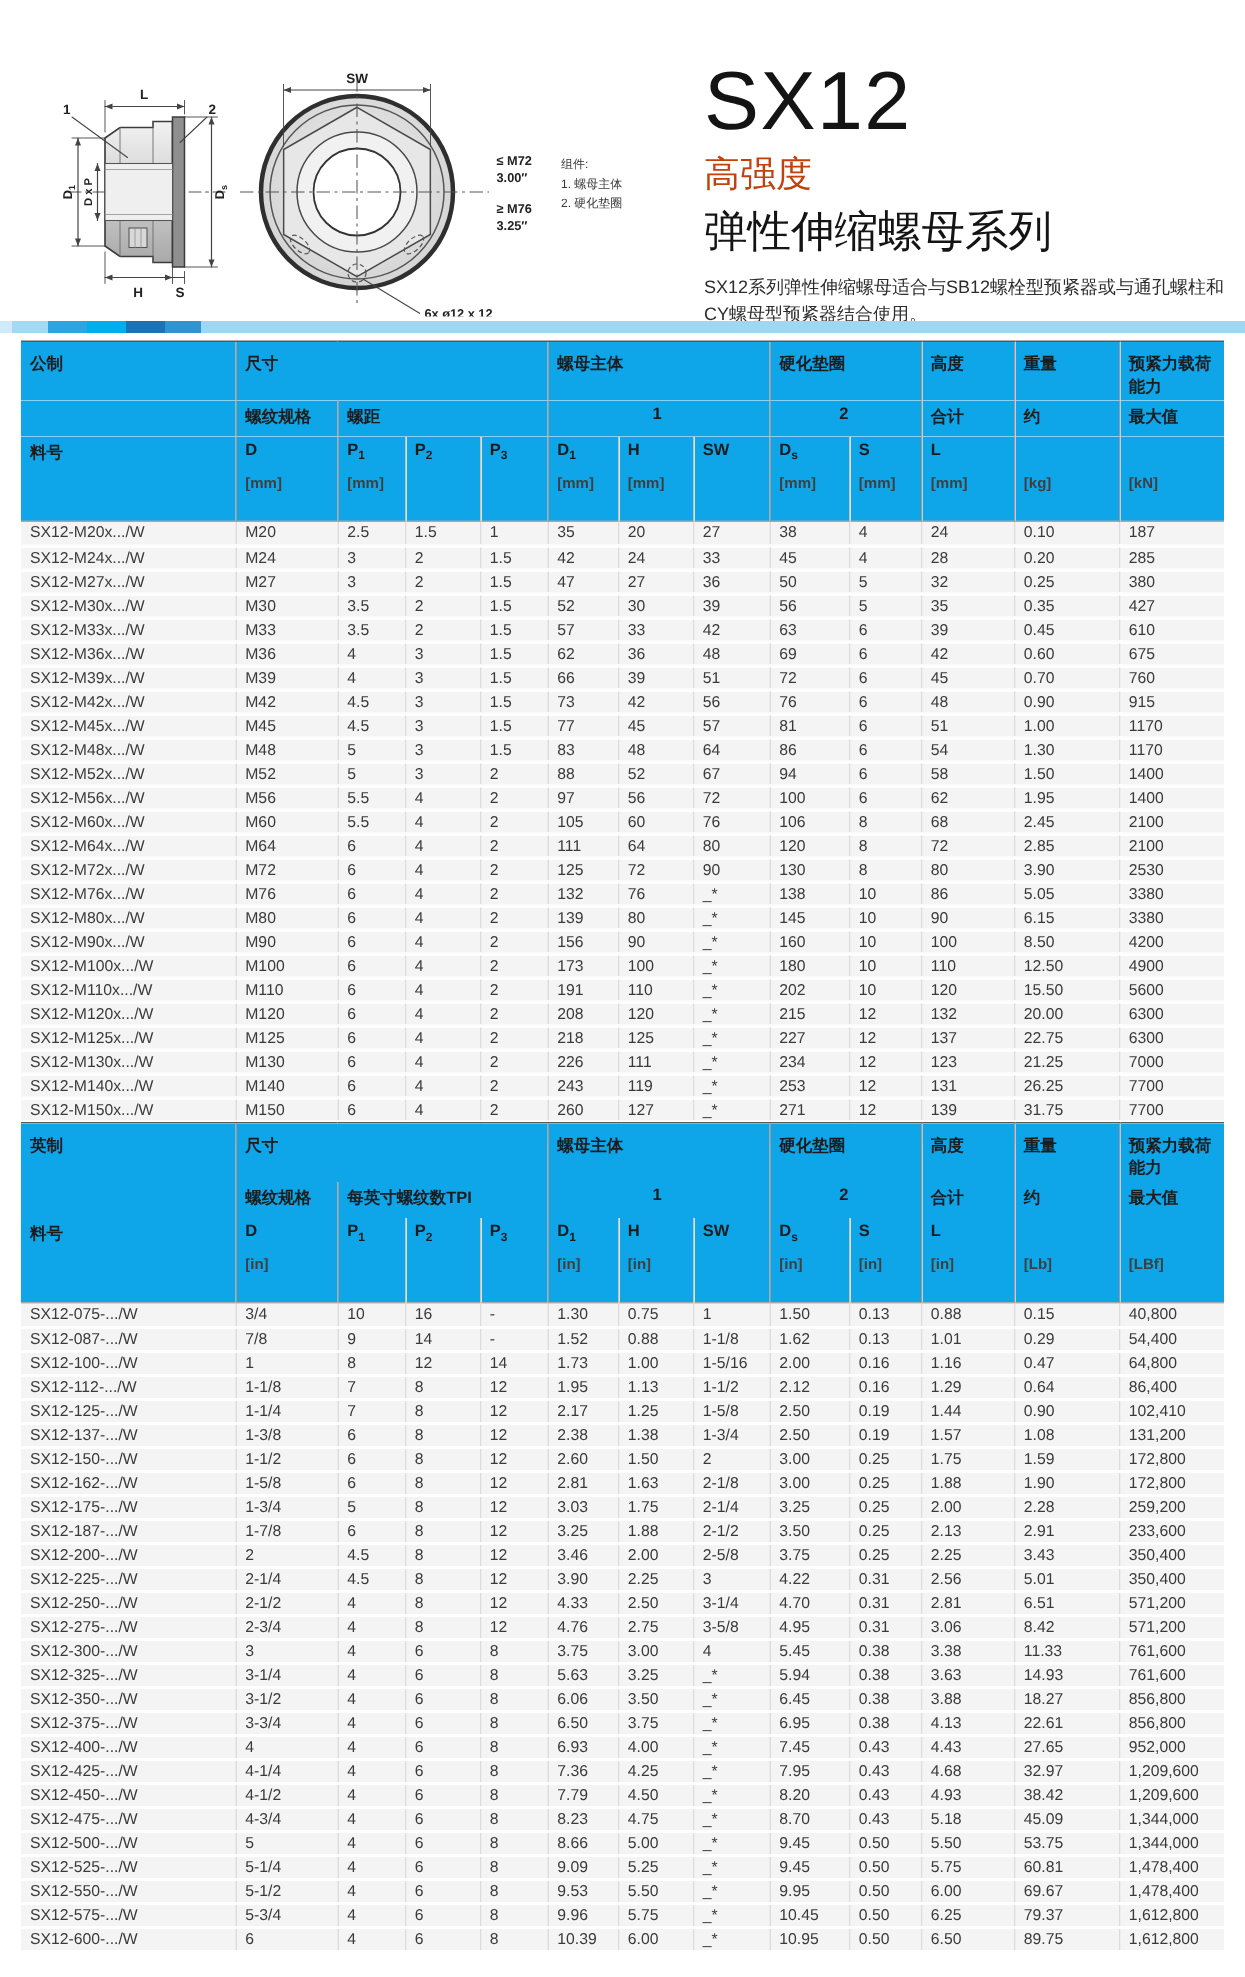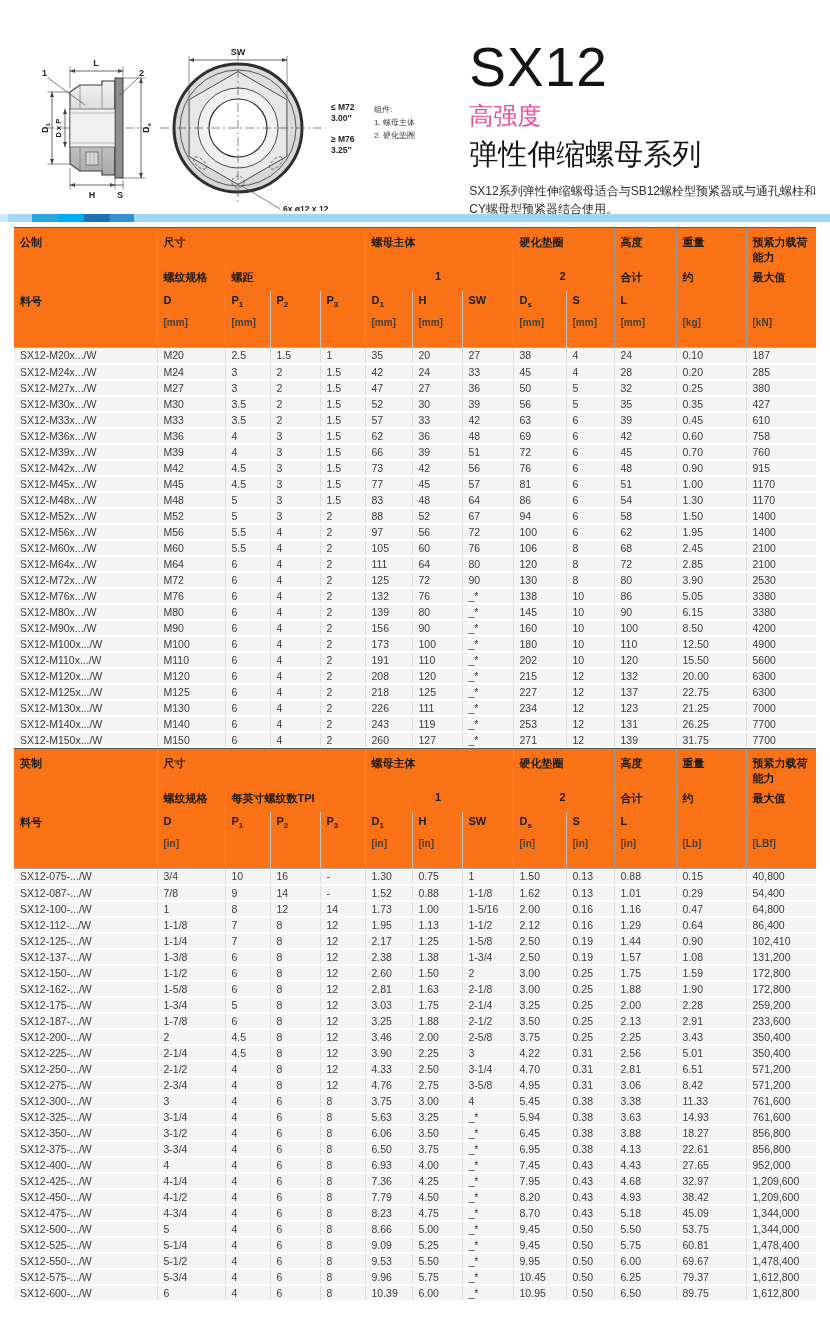--- a/index.html
+++ b/index.html
@@ -4,38 +4,38 @@
 <style>
   *{margin:0;padding:0;box-sizing:border-box}
   html,body{background:#fff}
   body{width:830px;height:1318px;position:relative;overflow:hidden;
        font-family:"Liberation Sans","DejaVu Sans",sans-serif;color:#222}
   .page{position:absolute;inset:0;background:#fff}
 
   
   .titleblock{position:absolute;right:14px;top:40px;text-align:left}
   .t-main{font-size:55px;line-height:1.0;font-weight:400;letter-spacing:1px;color:#141414}
-  .t-sub1{font-size:24px;margin-top:5px;font-weight:400;color:#ec4899}
+  .t-sub1{font-size:24px;margin-top:5px;font-weight:400;color:#c2410c}
   .t-sub2{font-size:29px;margin-top:3px;font-weight:400;color:#141414}
   .t-desc{font-size:12px;color:#2d2d2d;margin-top:7px;line-height:1.5}
 
   
   .drawing{position:absolute;left:6px;top:6px}
   .drawing text{font-family:"Liberation Sans","DejaVu Sans",sans-serif}
 
   
   .bar{position:absolute;top:214px;left:0;width:830px;height:8px;display:flex}
   .bar div{height:100%}
   .bar .rest{flex:1}
 
   
   table{border-collapse:collapse;table-layout:fixed;width:802px;position:absolute;left:14px}
   #tbl-metric{top:227px}
   #tbl-imperial{top:748px}
-  thead th{background:#f97316;text-align:left;font-size:11px;font-weight:700;
+  thead th{background:#0ea5e9;text-align:left;font-size:11px;font-weight:700;
            vertical-align:top;padding:3px 2px 2px 6px;color:#1c1c1c;overflow:hidden}
   thead tr:nth-child(1) th{border-top:1px solid #5a5a5a;padding-top:7px;height:37px}
   thead tr:nth-child(2) th{height:24px}
   thead tr:nth-child(3) th{height:30px;padding-bottom:19px}
   th .unit{font-weight:700;color:#3f3f3f;font-size:10px;margin-top:11px}
   th.gb{border-left:1px solid #9a9a9a}
   th.sb{border-left:1px solid #c2c2c2}
   th.ctr{text-align:center;padding-left:0}
   sub{font-size:8px;line-height:0}
   tbody td{font-size:10.5px;color:#3a3a3a;padding:1px 2px 0 6px;background:#f4f4f4;
@@ -372,21 +372,21 @@
           <td>4</td>
           <td>3</td>
           <td>1.5</td>
           <td>62</td>
           <td>36</td>
           <td>48</td>
           <td>69</td>
           <td>6</td>
           <td>42</td>
           <td>0.60</td>
-          <td>758</td>
+          <td>675</td>
         </tr>
         <tr>
           <td>SX12-M39x.../W</td>
           <td>M39</td>
           <td>4</td>
           <td>3</td>
           <td>1.5</td>
           <td>66</td>
           <td>39</td>
           <td>51</td>

